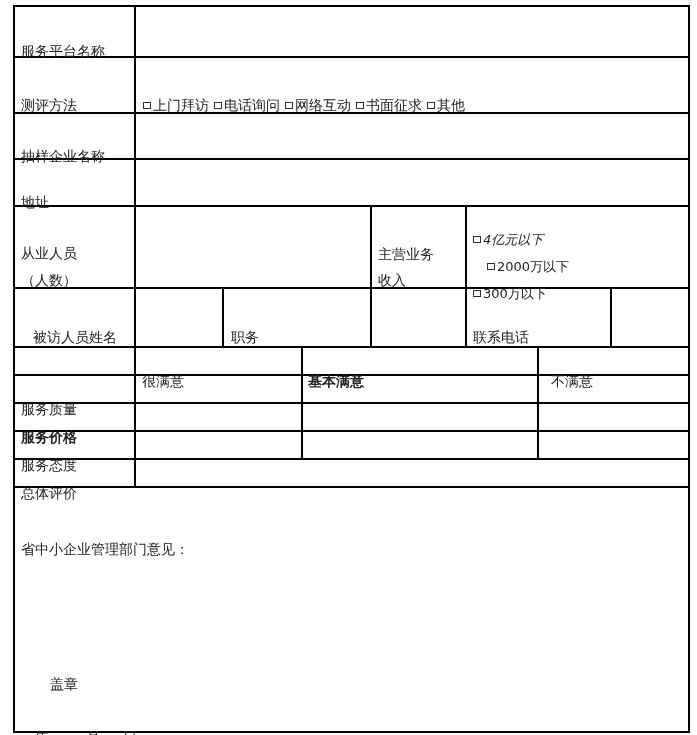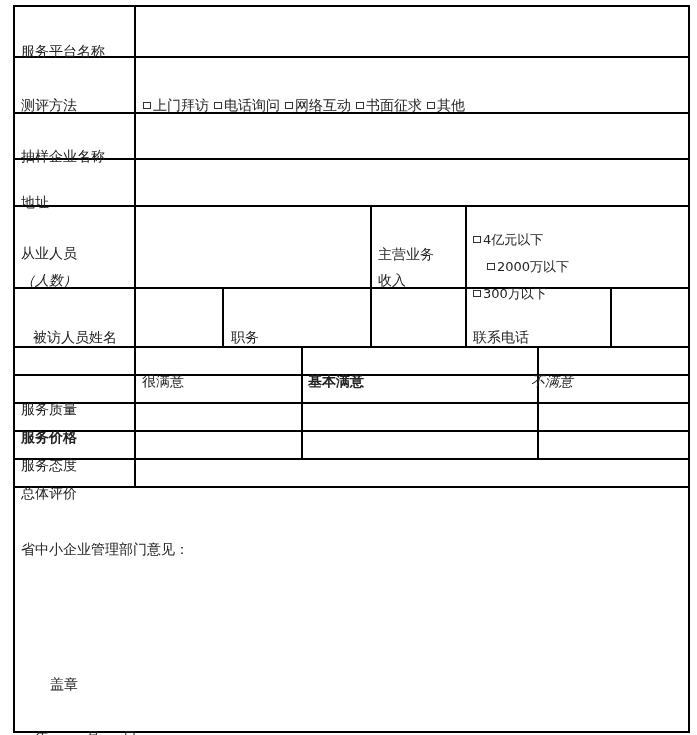--- a/index.html
+++ b/index.html
@@ -55,40 +55,40 @@
   <span class="opt"><span class="cb"></span><span>上门拜访</span></span><span class="opt"><span class="cb"></span><span>电话询问</span></span><span class="opt"><span class="cb"></span><span>网络互动</span></span><span class="opt"><span class="cb"></span><span>书面征求</span></span><span class="opt"><span class="cb"></span><span>其他</span></span>
 </div>
 
 <span class="txt" style="left:21px;top:129px;">抽样企业名称</span>
 <div class="cell" style="left:136px;top:114px;width:552px;height:44px;"></div>
 
 <span class="txt" style="left:21px;top:175px;">地址</span>
 <div class="cell" style="left:136px;top:160px;width:552px;height:45px;"></div>
 
 <span class="txt" style="left:21px;top:227px;font-family:Liberation Mono, monospace;">从业人员</span>
-<span class="txt" style="left:21px;top:253px;font-style:italic;">（人数）</span>
+<span class="txt" style="left:21px;top:253px;">（人数）</span>
 <div class="cell" style="left:136px;top:207px;width:234px;height:80px;"></div>
 
 <span class="txt" style="left:378px;top:227px;">主营业务</span>
 <span class="txt" style="left:378px;top:253px;">收入</span>
 
-<div class="txt small" style="left:473px;top:213px;"><span class="cb"></span><span>4亿元以下</span></div>
+<div class="txt small" style="left:473px;top:213px;font-style:italic;"><span class="cb"></span><span>4亿元以下</span></div>
 <div class="txt small" style="left:487px;top:240px;"><span class="cb"></span><span>2000万以下</span></div>
 <div class="txt small" style="left:473px;top:267px;"><span class="cb"></span><span>300万以下</span></div>
 
 <span class="txt" style="left:33px;top:310px;">被访人员姓名</span>
 <div class="cell" style="left:136px;top:289px;width:86px;height:57px;"></div>
 <span class="txt" style="left:231px;top:310px;">职务</span>
 <div class="cell" style="left:372px;top:289px;width:93px;height:57px;"></div>
 <span class="txt" style="left:473px;top:310px;">联系电话</span>
 <div class="cell" style="left:612px;top:289px;width:76px;height:57px;"></div>
 
 <span class="txt" style="left:142px;top:354px;">很满意</span>
 <span class="txt" style="left:308px;top:354px;font-weight:bold;">基本满意</span>
-<span class="txt" style="left:531px;top:354px;font-style:italic;">不满意</span>
+<span class="txt" style="left:551px;top:354px;">不满意</span>
 
 <span class="txt" style="left:21px;top:382px;">服务质量</span>
 <div class="cell" style="left:136px;top:376px;width:165px;height:26px;"></div>
 <div class="cell" style="left:303px;top:376px;width:234px;height:26px;"></div>
 <div class="cell" style="left:539px;top:376px;width:149px;height:26px;"></div>
 
 <span class="txt" style="left:21px;top:410px;font-weight:bold;">服务价格</span>
 <div class="cell" style="left:136px;top:404px;width:165px;height:26px;"></div>
 <div class="cell" style="left:303px;top:404px;width:234px;height:26px;"></div>
 <div class="cell" style="left:539px;top:404px;width:149px;height:26px;"></div>

